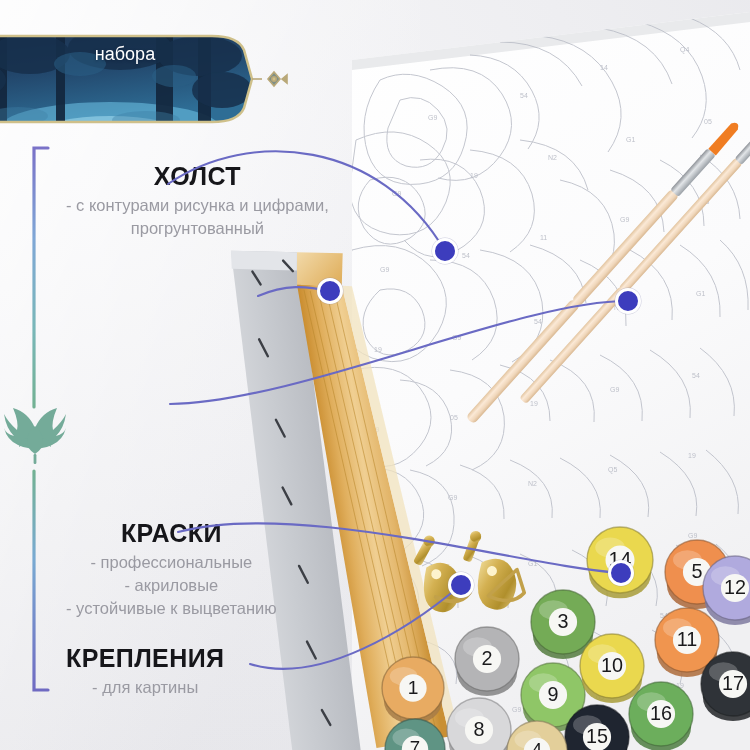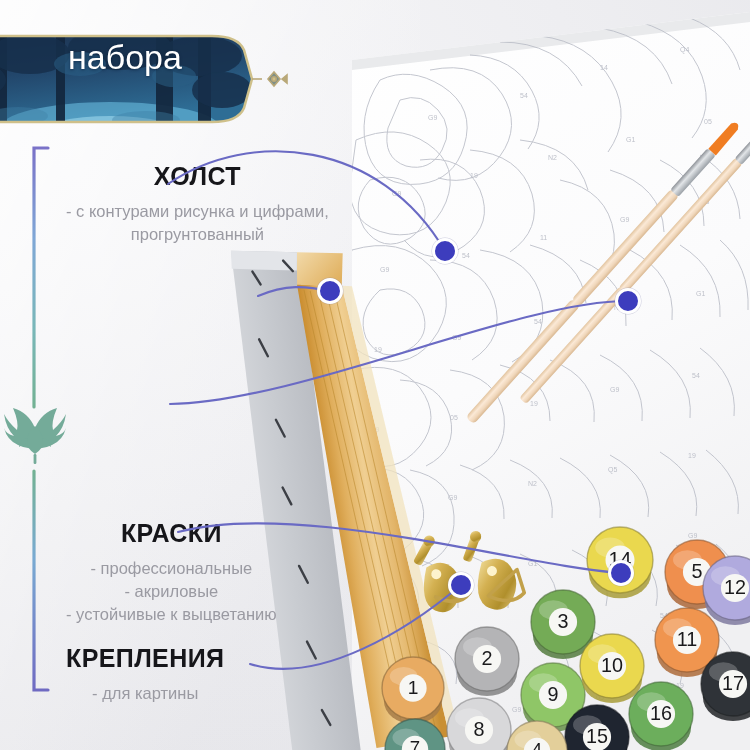--- a/index.html
+++ b/index.html
@@ -24,41 +24,41 @@
   }
 
   
   .banner-wrap { position:absolute; left:-40px; top:20px; width:340px; height:118px; }
   .banner-text { position:absolute; left:60px; top:16px; width:210px; text-align:center; z-index:6; pointer-events:none;}
   .banner-title {
     font-size:40px; font-weight:700; color:#ffffff; letter-spacing:1.2px;
     line-height:1.0; text-shadow:0 1px 3px rgba(0,20,45,.55);
   }
   .banner-sub {
-    font-size:34px; font-weight:400; color:#ffffff; line-height:1.15; margin-top:2px;
+    font-size:18px; font-weight:400; color:#ffffff; line-height:1.15; margin-top:8px;
     text-shadow:0 1px 3px rgba(0,20,45,.5);
   }
 
   
   .bracket { position:absolute; left:28px; top:145px; width:26px; height:548px; z-index:5;}
 
   
   .ornament { position:absolute; left:4px; top:398px; width:62px; height:66px; z-index:6; }
 
   
   .block { position:absolute; z-index:7;text-align:center; }
   .b-title {
     font-size:25px; font-weight:700; color:#16161a; letter-spacing:.4px;
     line-height:1.05; white-space:nowrap;
   }
   .b-line {
     font-size:16.5px; font-weight:400; color:#9a9aa2; line-height:1.38;
     white-space:nowrap;
   }
-  .b-lines { margin-top:11px; }
+  .b-lines { margin-top:5px; }
 
   .blk-holst     { left:66px; top:163px; }
   .blk-podramnik { left:66px; top:275px; }
   .blk-kisti     { left:66px; top:385px; }
   .blk-kraski    { left:66px; top:520px; }
   .blk-krepl     { left:66px; top:645px; }
 
   
   .photo { position:absolute; inset:0; z-index:3; }
 

